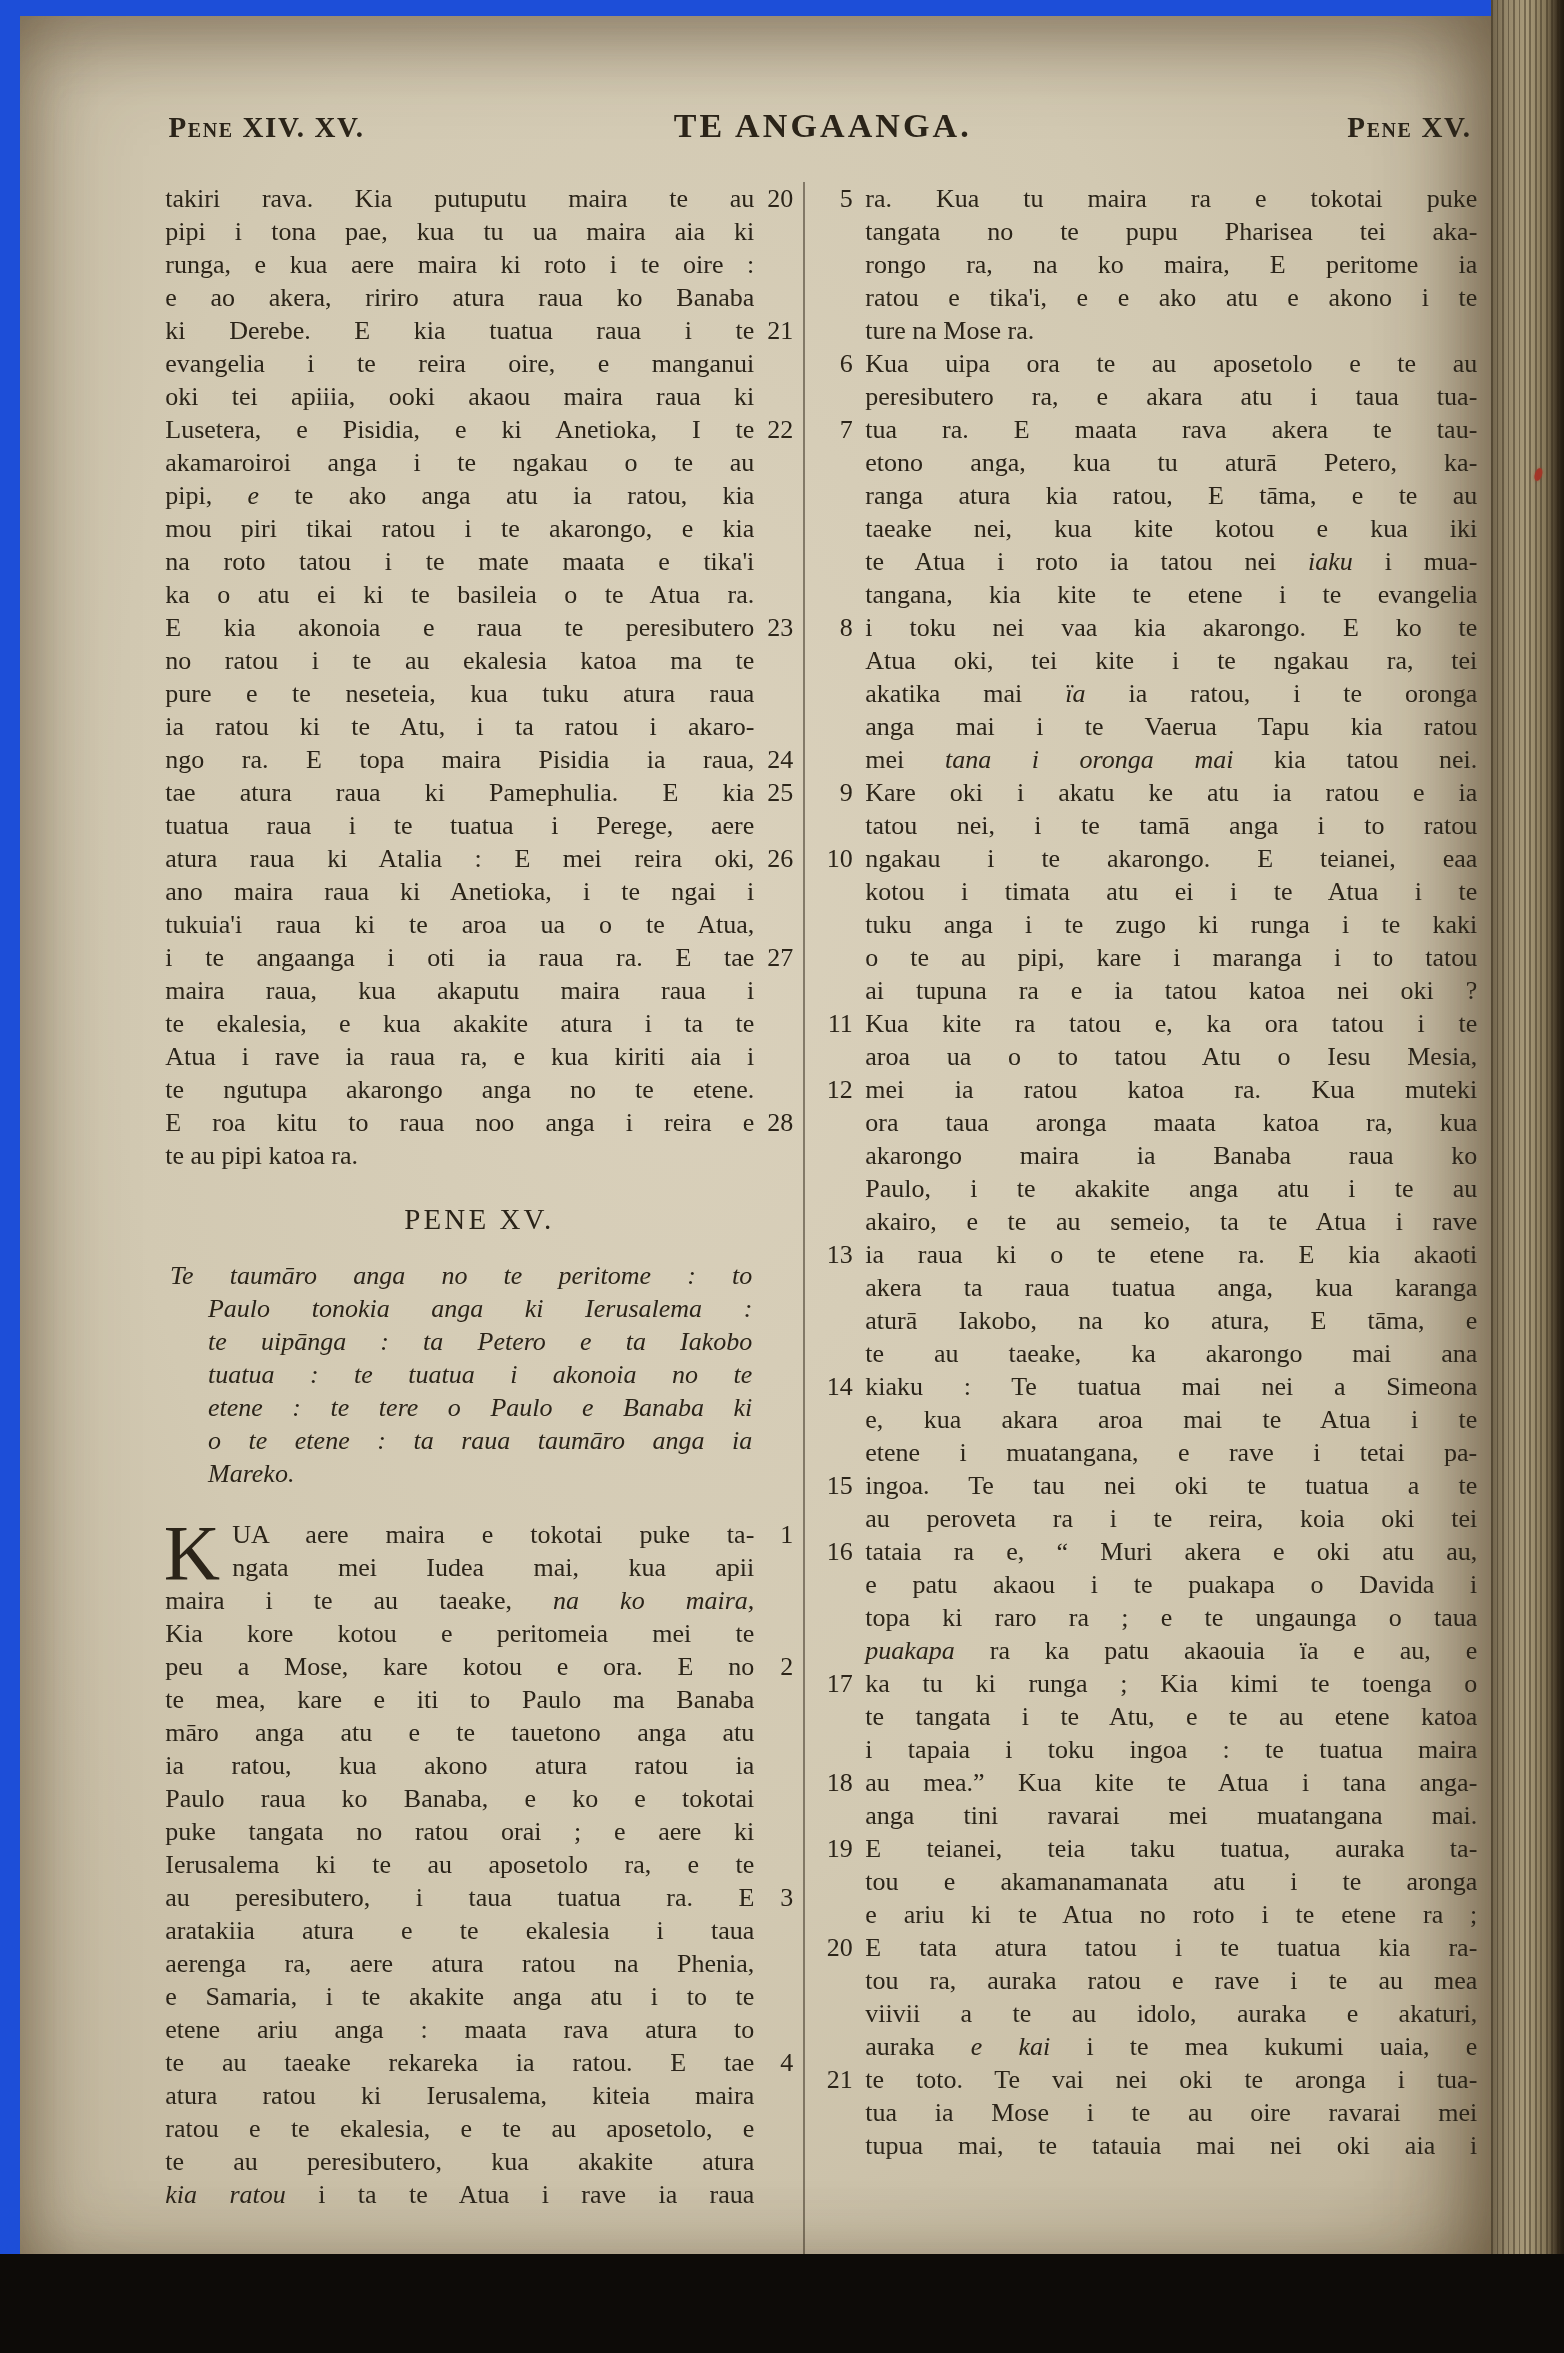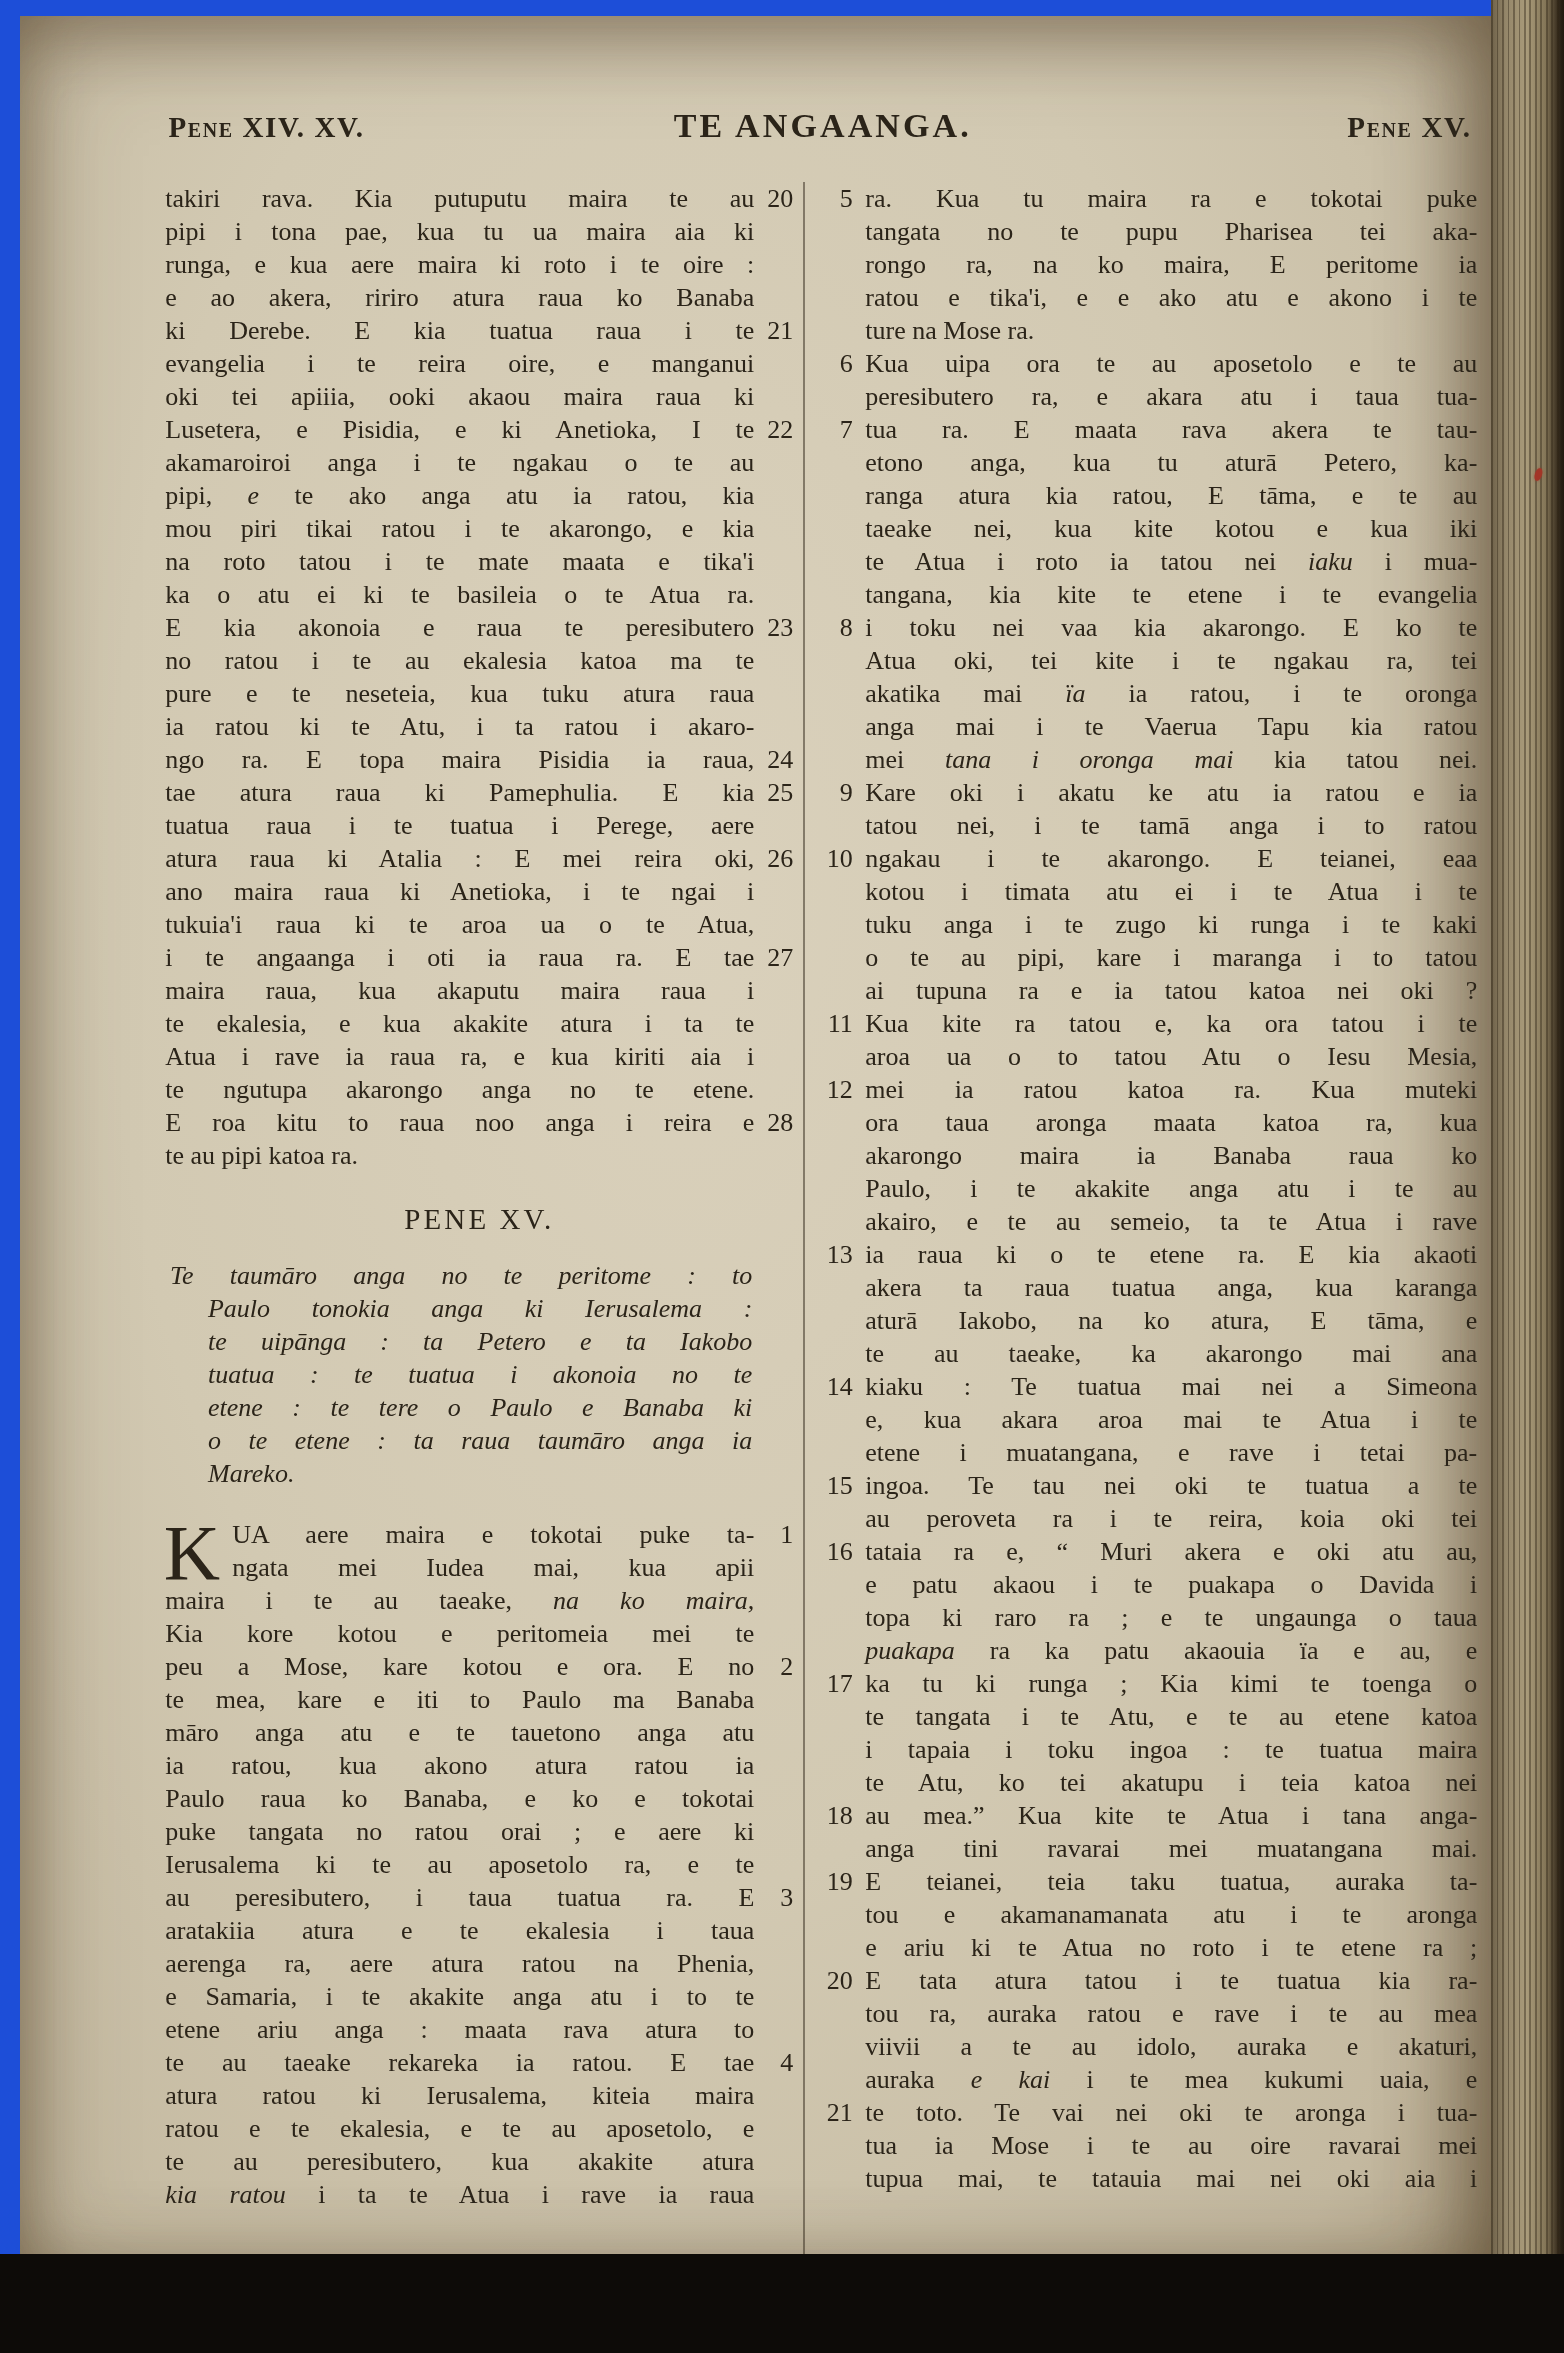--- a/index.html
+++ b/index.html
@@ -492,24 +492,20 @@
           </div>
           <div class="line">
             <span class="vnum vnum-left"></span>
             <span class="ltext">te tangata i te Atu, e te au etene katoa</span>
           </div>
           <div class="line">
             <span class="vnum vnum-left"></span>
             <span class="ltext">i tapaia i toku ingoa : te tuatua maira</span>
           </div>
           <div class="line">
-            <span class="vnum vnum-left"></span>
-            <span class="ltext">te Atu, ko tei akatupu i teia katoa nei</span>
-          </div>
-          <div class="line">
             <span class="vnum vnum-left">18</span>
             <span class="ltext">au mea.”  Kua kite te Atua i tana anga-</span>
           </div>
           <div class="line">
             <span class="vnum vnum-left"></span>
             <span class="ltext">anga tini ravarai mei muatangana mai.</span>
           </div>
           <div class="line">
             <span class="vnum vnum-left">19</span>
             <span class="ltext">E teianei, teia taku tuatua, auraka ta-</span>

